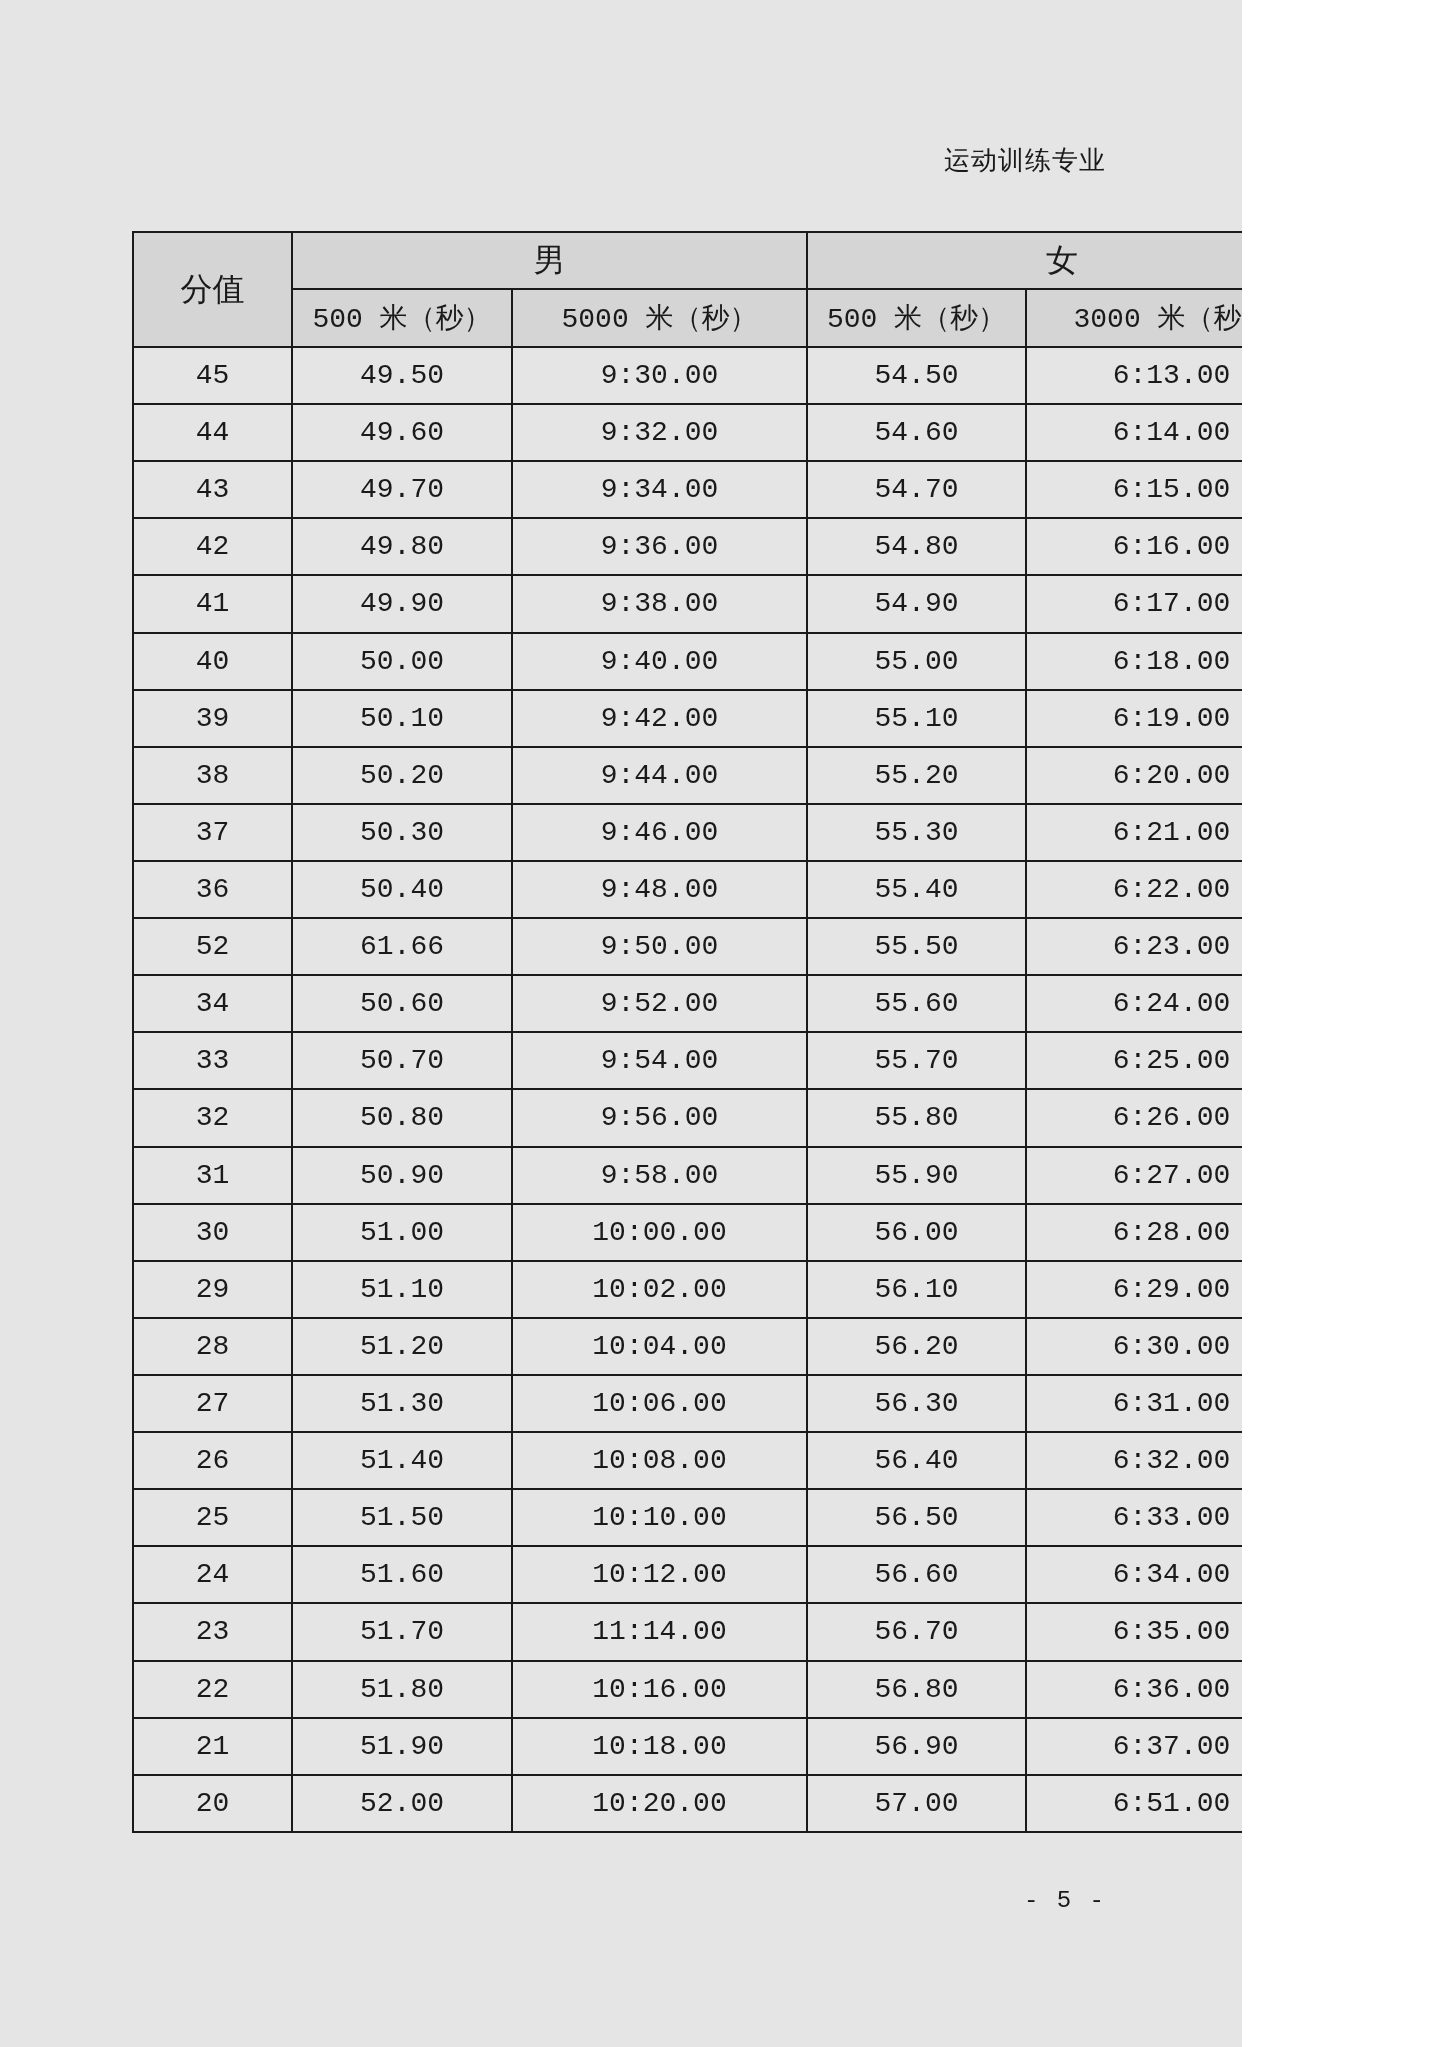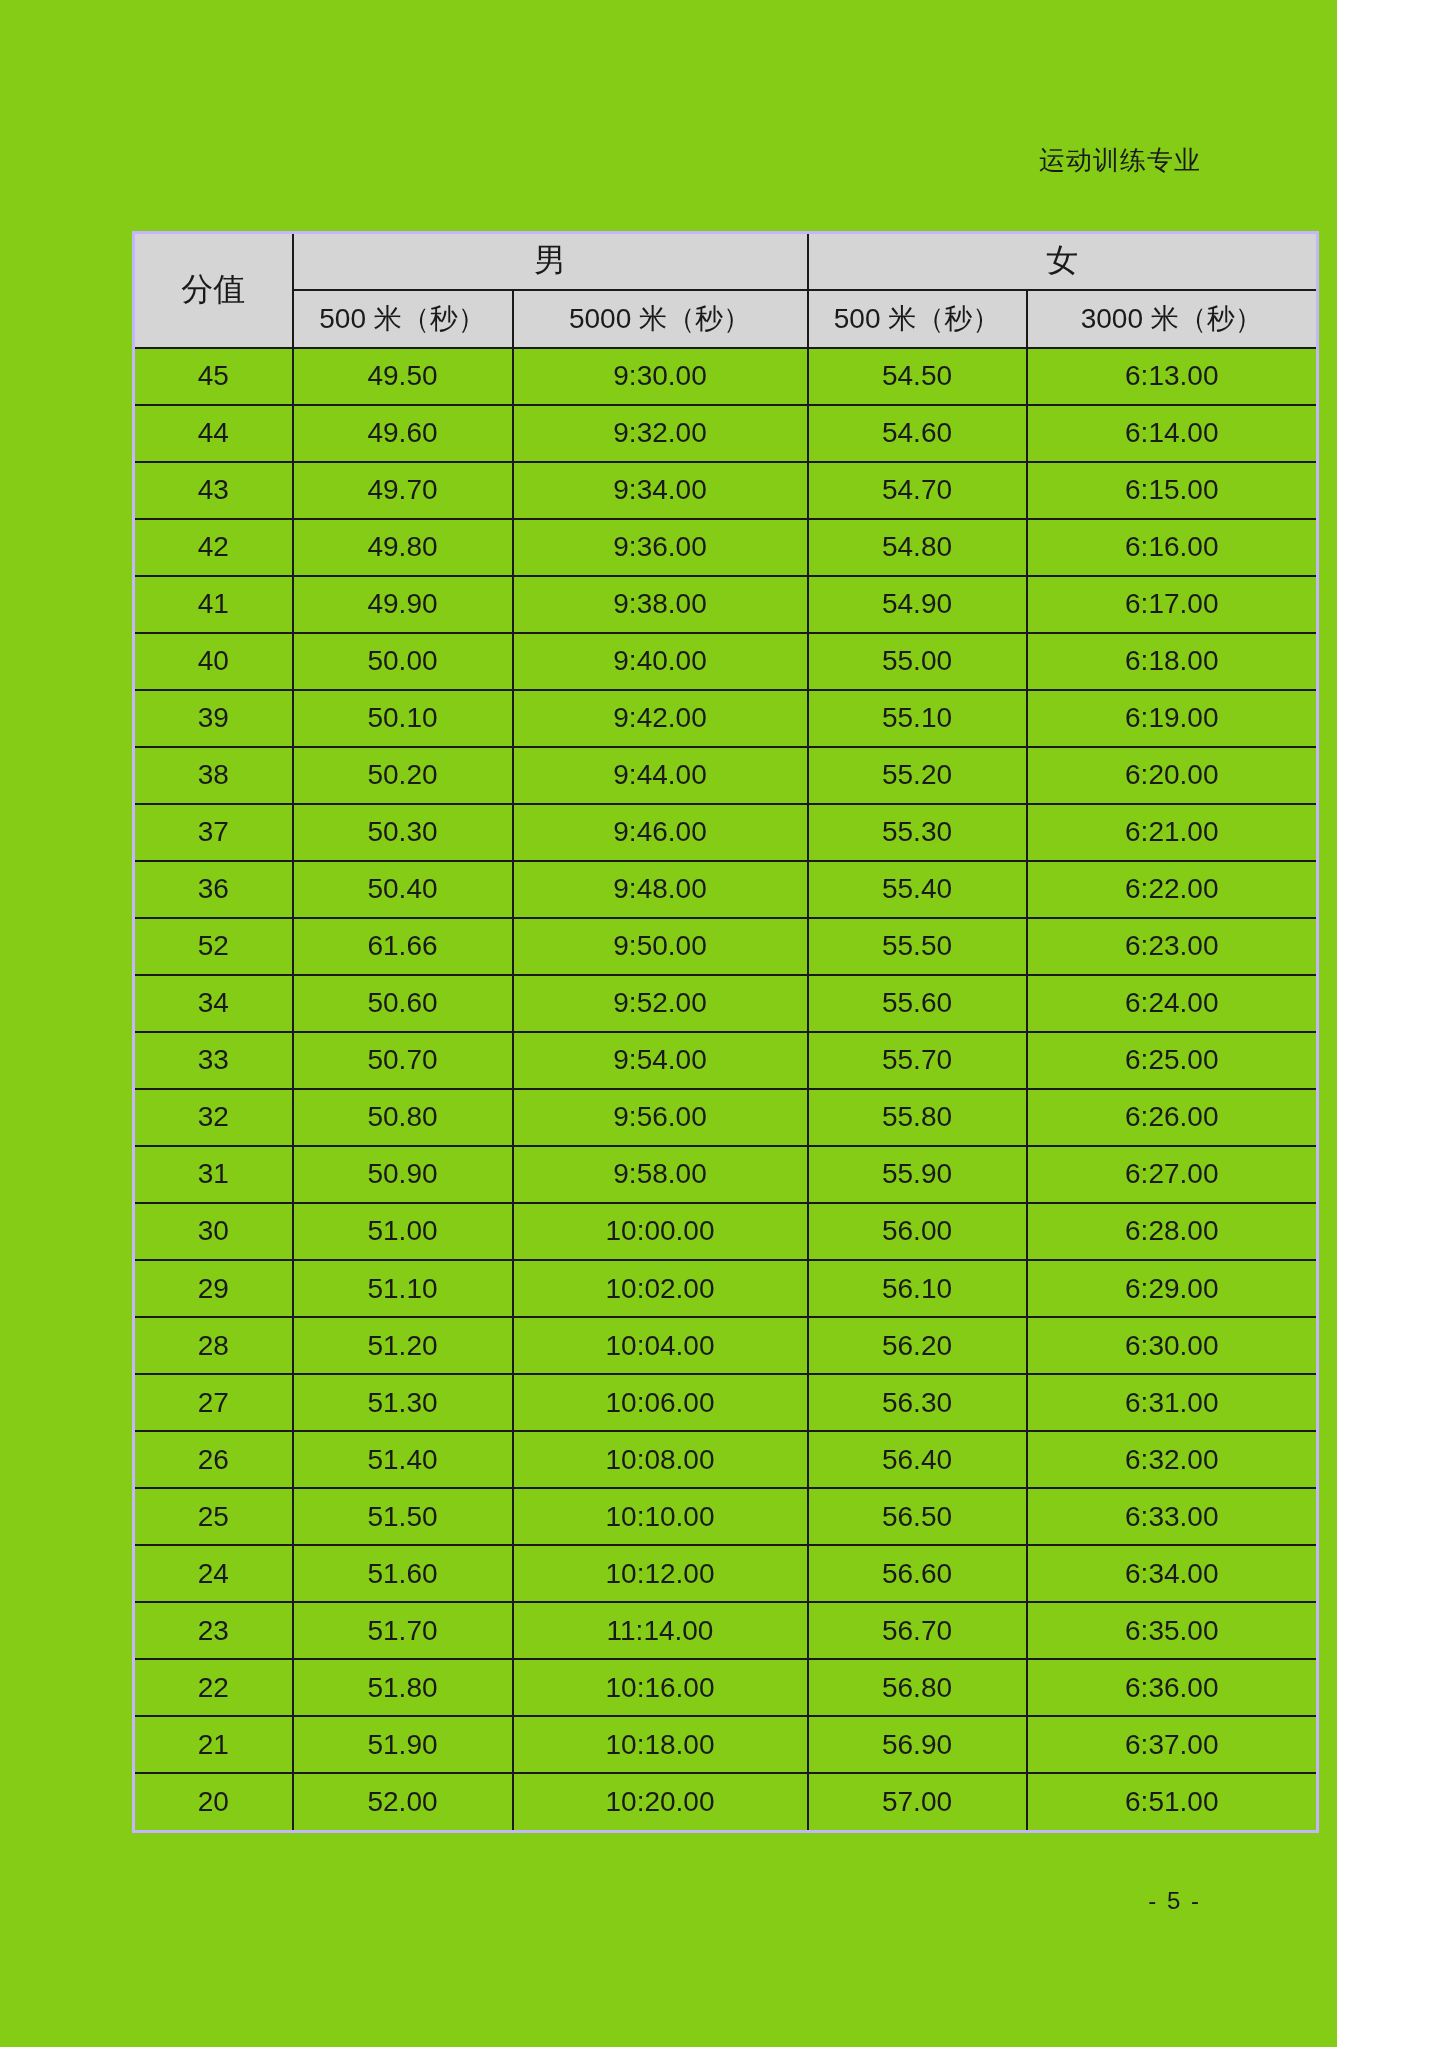--- a/index.html
+++ b/index.html
@@ -2,45 +2,45 @@
 <html><head>
 <meta charset="utf-8">
 <style>
   html, body {
     margin: 0;
     padding: 0;
     background: #ffffff;
   }
   .page {
     position: relative;
-    width: 1337px;
+    width: 1242px;
     height: 2047px;
-    background: #84cc16;
-    font-family: Liberation Sans, sans-serif;
+    background: #e5e5e5;
+    font-family: Liberation Mono, monospace;
     color: #1a1a1a;
     overflow: hidden;
   }
   .top-label {
     position: absolute;
     top: 143px;
     right: 136px;
     font-size: 26px;
     letter-spacing: 1px;
     color: #1a1a1a;
     white-space: nowrap;
   }
   table.score-table {
     position: absolute;
     left: 132px;
     top: 231px;
     width: 1184px;
     height: 1602px;
     border-collapse: collapse;
     table-layout: fixed;
-    border: 3px solid #c4b5fd;
+    border: 1px solid #c4b5fd;
   }
   .score-table th,
   .score-table td {
     border: 2px solid #1a1a1a;
     text-align: center;
     vertical-align: middle;
     padding: 0;
     font-weight: normal;
     font-size: 28px;
     color: #1a1a1a;

